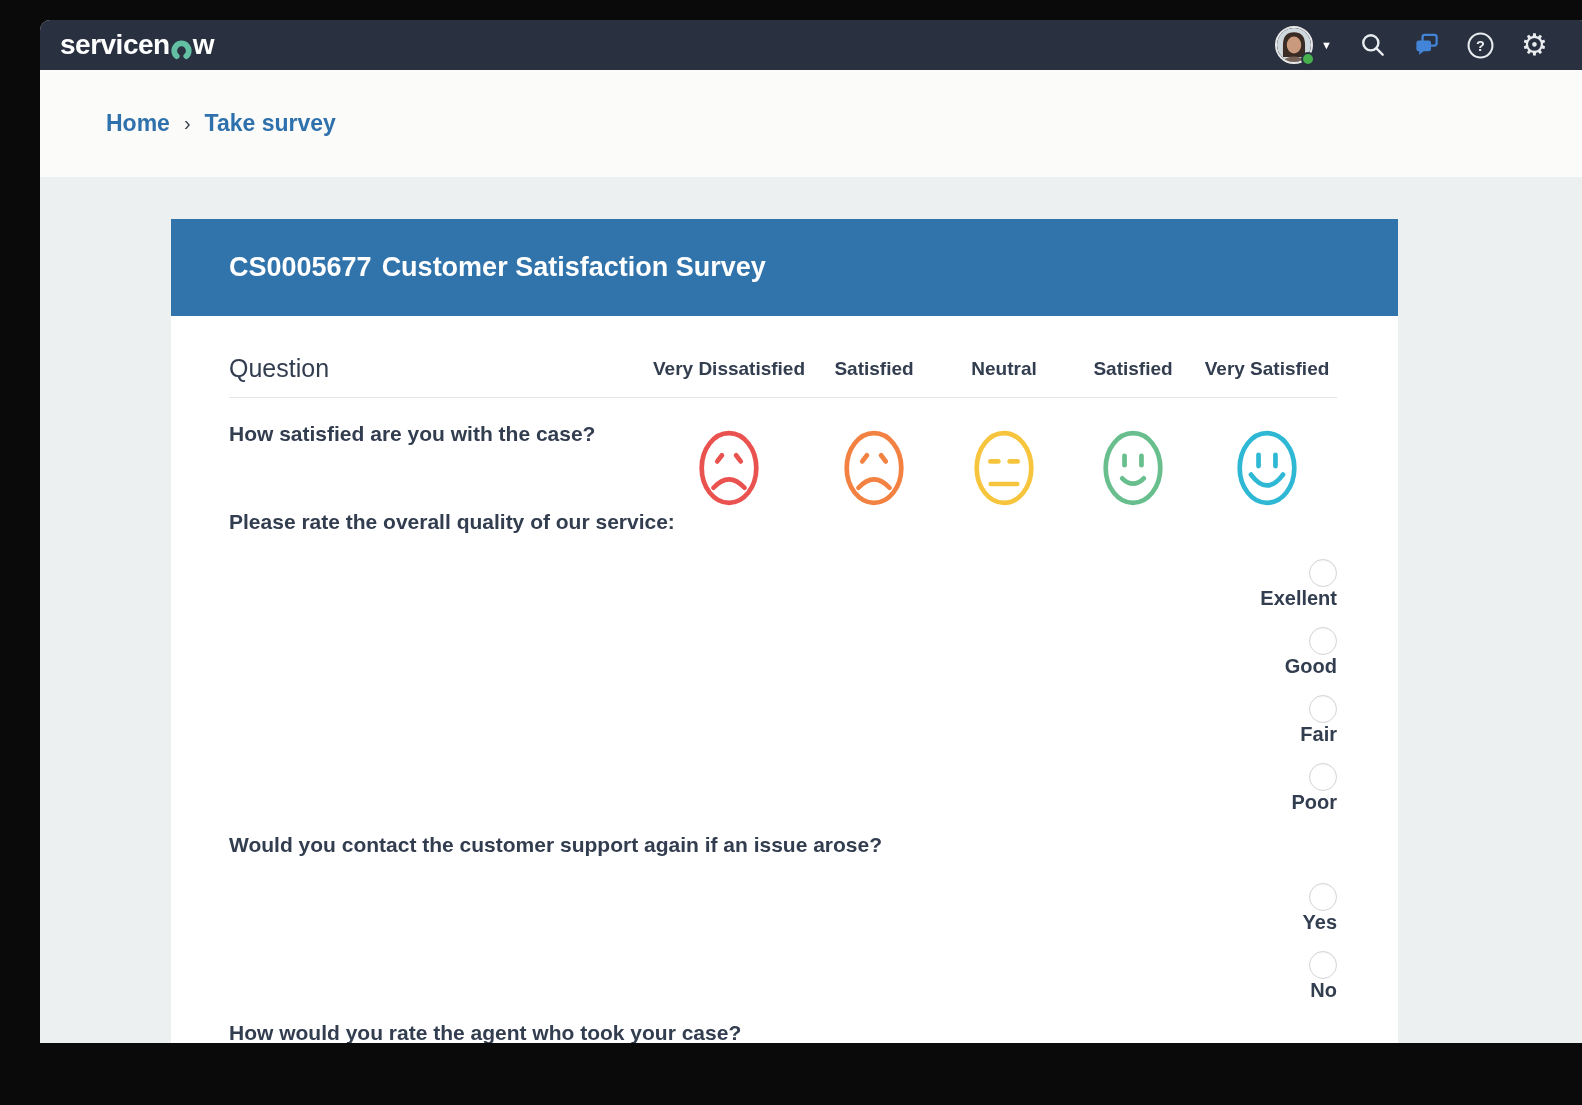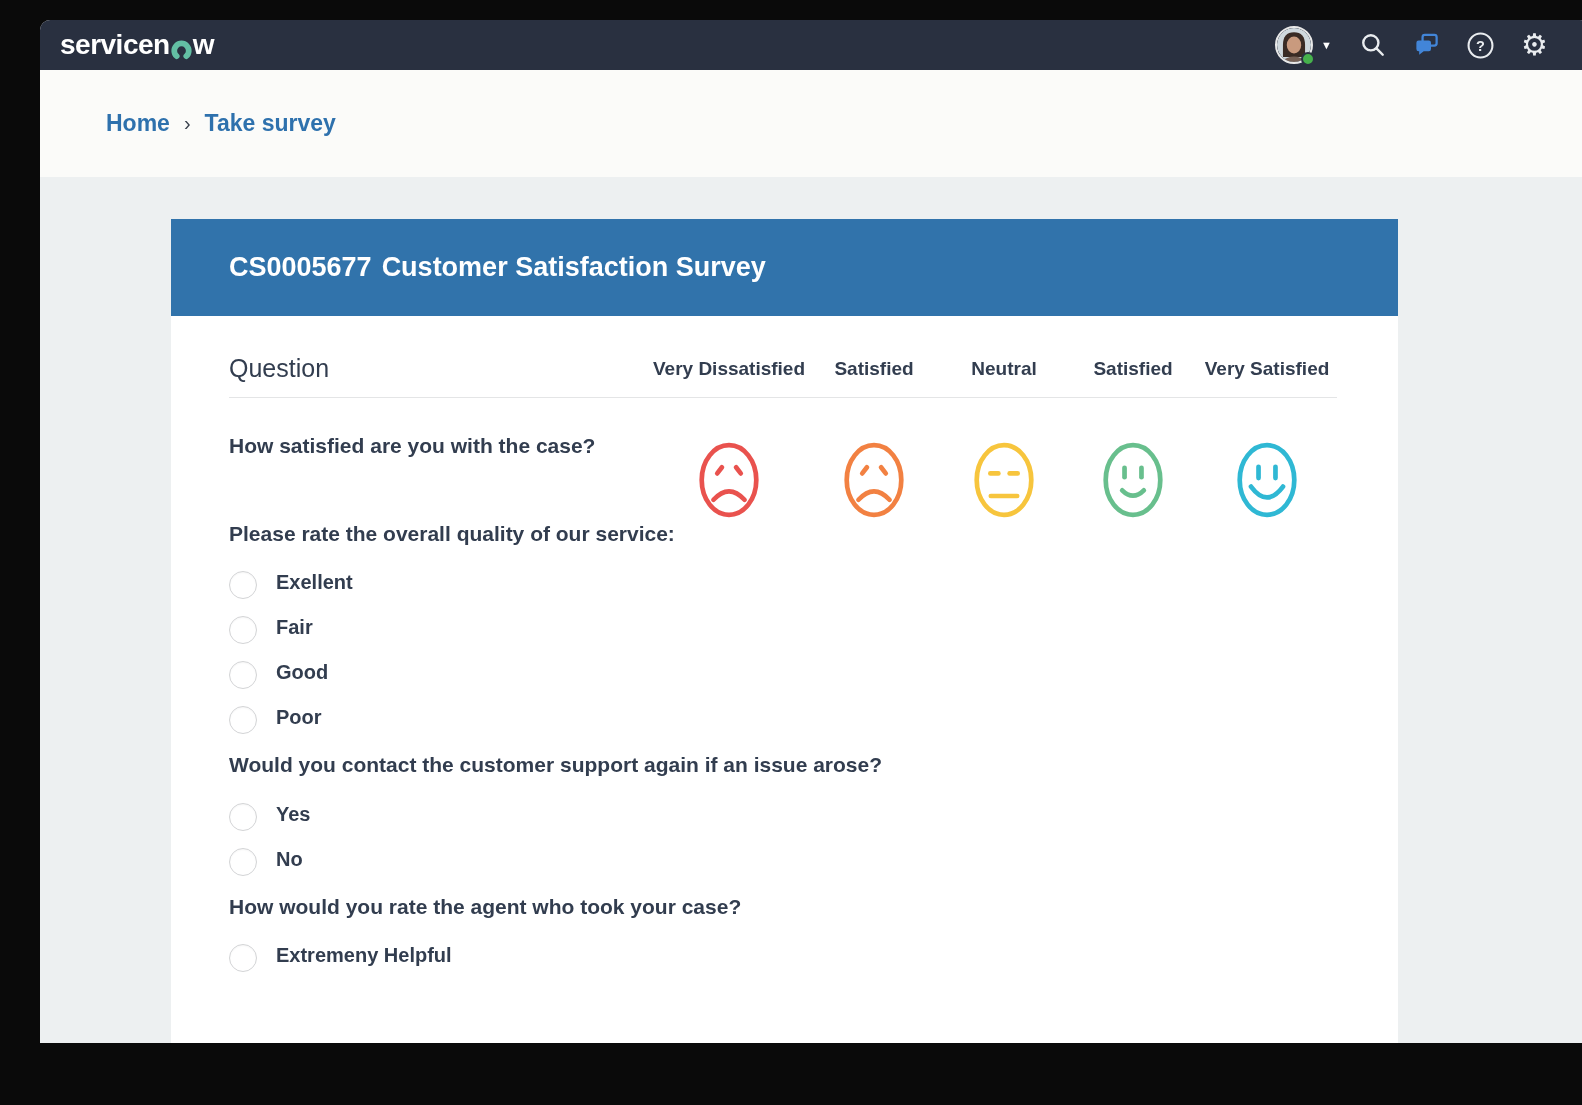--- a/index.html
+++ b/index.html
@@ -48,27 +48,27 @@
     display:flex; align-items:center; padding-left:58px; font-size:27px;
   }
   .card-header .case-no { font-weight:700; margin-right:10px; }
   .card-header .title { font-weight:700; }
   .card-body { padding:0 61px 40px 58px; color:#323d4f; }
   .grid-row { display:grid; grid-template-columns:1fr 160px 130px 130px 128px 140px; }
   .header-row { margin-top:38px; align-items:end; }
   .q-col-header { font-size:25px; font-weight:500; color:#323d4f; }
   .rating-header { font-size:19px; font-weight:600; text-align:center; white-space:nowrap; padding-bottom:3px; }
   .divider { height:1px; background:#e4e5e6; margin-top:14px; }
-  .face-row { margin-top:34px; }
+  .face-row { margin-top:22px; }
   .question-text { font-size:21px; font-weight:700; color:#323d4f; line-height:1.3; }
   .face-cell { display:flex; justify-content:center; align-items:flex-start; padding-top:8px; }
   .face { width:64px; height:80px; cursor:pointer; }
   .q-section { }
   .q-section .question-text { margin-bottom:24px; }
-  .radio-row { display:flex; align-items:flex-start; margin-bottom:17px; cursor:pointer; }
+  .radio-row { display:flex; align-items:flex-end; margin-bottom:17px; cursor:pointer;flex-direction:column; }
   .radio-circle { width:28px; height:28px; border-radius:50%; border:1px solid #d3d4d6;
     background:#fff; flex:0 0 28px; box-shadow:inset 0 1px 2px rgba(0,0,0,0.04); }
   .radio-label { font-size:20px; font-weight:600; color:#323d4f; margin-left:19px; }
   .sect-gap-lg { }
 </style>
 </head>
 <body>
 
 <div class="window">
 
@@ -202,25 +202,25 @@
         </div>
 
         <div class="q-section">
           <div class="question-text">Please rate the overall quality of our service:</div>
           <div class="radio-row">
             <span class="radio-circle"></span>
             <span class="radio-label">Exellent</span>
           </div>
           <div class="radio-row">
             <span class="radio-circle"></span>
+            <span class="radio-label">Good</span>
+          </div>
+          <div class="radio-row">
+            <span class="radio-circle"></span>
             <span class="radio-label">Fair</span>
-          </div>
-          <div class="radio-row">
-            <span class="radio-circle"></span>
-            <span class="radio-label">Good</span>
           </div>
           <div class="radio-row">
             <span class="radio-circle"></span>
             <span class="radio-label">Poor</span>
           </div>
         </div>
 
         <div class="q-section sect-gap-lg">
           <div class="question-text">Would you contact the customer support again if an issue arose?</div>
           <div class="radio-row">

